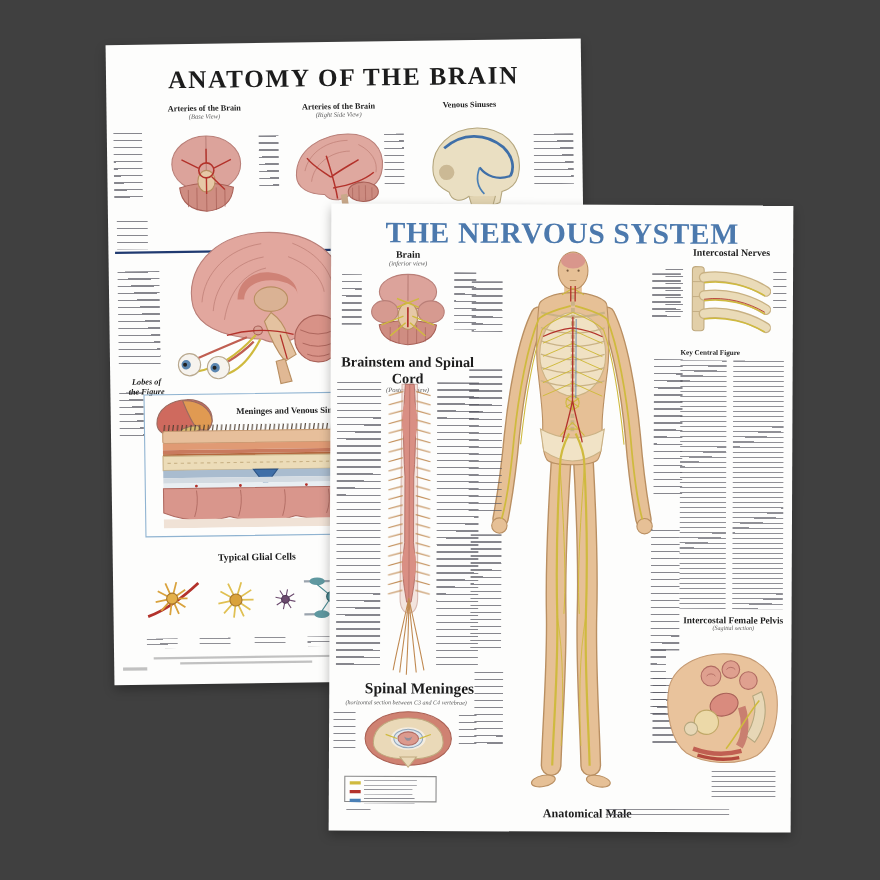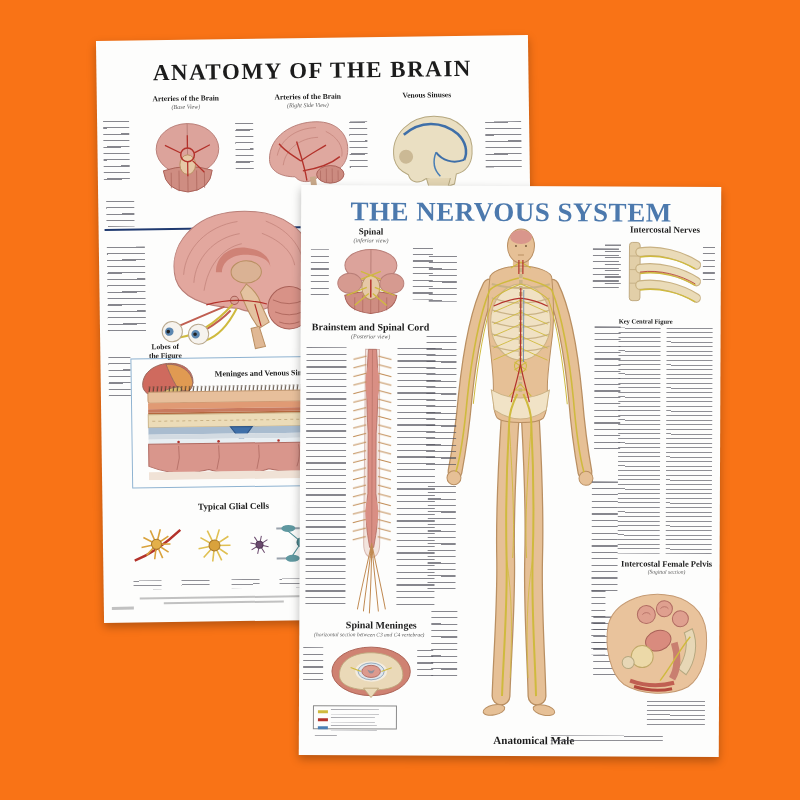--- a/index.html
+++ b/index.html
@@ -1,16 +1,16 @@
 <!DOCTYPE html>
 <html><head>
 <meta charset="utf-8">
 <style>
   html,body{margin:0;padding:0;background:#ffffff;}
-  #canvas{position:relative;width:800px;height:800px;background:#f97316;overflow:hidden;
+  #canvas{position:relative;width:800px;height:800px;background:#404040;overflow:hidden;
           font-family:"Liberation Serif",serif;}
   .poster{position:absolute;background:#fdfdfc;box-shadow:0 4px 10px rgba(0,0,0,.28);overflow:hidden;}
   .abs{position:absolute;}
   .hd{font-family:"Liberation Serif",serif;font-weight:bold;color:#1c1c1c;text-align:center;line-height:1.18;}
   .sub{font-family:"Liberation Serif",serif;font-style:italic;color:#5a5a5a;text-align:center;line-height:1.15;}
   .lines{opacity:.7;background-image:repeating-linear-gradient(to bottom,#54545e 0 1.2px,transparent 1.2px 6.4px);}
   .lines-t{opacity:.65;background-image:repeating-linear-gradient(to bottom,#54545e 0 1px,transparent 1px 4.6px);}
   .rule{background:#203a70;}
   .footbar{background:#9a9a9a;opacity:.6;}
   .npt{font-weight:bold;text-align:center;color:#4c79ad;letter-spacing:.5px;font-family:"Liberation Serif",serif;}
@@ -96,21 +96,21 @@
       <circle cx="26" cy="130" r="10" fill="#f6f3ee" stroke="#b9a98f"></circle>
       <circle cx="23" cy="130" r="4.2" fill="#5b86b0"></circle>
         <circle cx="22" cy="130" r="1.8" fill="#222222"></circle>
       <circle cx="52" cy="133" r="10" fill="#f6f3ee" stroke="#b9a98f"></circle>
       <circle cx="49" cy="133" r="4.2" fill="#5b86b0"></circle>
         <circle cx="48.5" cy="133" r="1.8" fill="#222222"></circle>
     </svg>
 
     <div class="lines abs" style="left:8px;top:316px;width:22px;height:44px;"></div>
 
-    <div class="abs" style="left:36px;top:303px;width:58px;">
+    <div class="abs" style="left:4px;top:303px;width:58px;font-style:italic;">
       <div class="hd" style="font-size:7.5px;">Lobes of</div>
       <div class="hd" style="font-size:7.5px;">the Figure</div>
     </div>
 
     <div class="mbox abs" style="left:30px;top:318px;width:206px;height:130px;"></div>
 
     <svg class="abs" style="left:36px;top:318px;" width="64" height="48" viewBox="0 0 65 46">
       <path d="M6,26 C6,12 20,4 34,4 C48,4 58,12 57,24 C56,33 48,38 38,38 C34,42 24,43 20,38 C12,37 6,32 6,26 Z" fill="#cf6a5e" stroke="#9a6b60"></path>
       <path d="M30,5 C44,4 56,12 57,24 C56,30 52,34 46,36 C40,28 34,16 30,5 Z" fill="#e09a52" stroke="#9a6b60"></path>
       <path d="M20,38 C26,32 34,28 44,28 C48,32 46,36 38,38 C34,42 24,43 20,38 Z" fill="#d8bc6e" stroke="#9a6b60"></path>
@@ -185,41 +185,41 @@
     <div class="footbar abs" style="left:36px;top:557px;width:170px;height:2.2px;"></div>
     <div class="footbar abs" style="left:60px;top:562px;width:120px;height:2px;"></div>
     <div class="footbar abs" style="left:8px;top:566px;width:22px;height:3px;"></div>
   </div>
 
   <div class="poster" style="left:300px;top:186px;width:420px;height:570px;transform:rotate(0.25deg);z-index:2;">
 
     <div class="npt abs" style="left:0;top:11px;width:420px;font-size:27px;">THE NERVOUS SYSTEM</div>
 
     <div class="abs" style="left:18px;top:41px;width:104px;">
-      <div class="hd" style="font-size:9px;">Spinal</div>
+      <div class="hd" style="font-size:9px;">Brain</div>
       <div class="sub" style="font-size:6px;">(inferior view)</div>
     </div>
     <svg class="abs" style="left:30px;top:58px;" width="80" height="72" viewBox="0 0 80 72">
       <ellipse cx="40" cy="22" rx="26" ry="16" fill="#dca39b" stroke="#b97f78"></ellipse>
       <line x1="40" y1="6" x2="40" y2="30" stroke="#b97f78"></line>
       <ellipse cx="19" cy="40" rx="12" ry="10" fill="#d69a90" stroke="#b97f78"></ellipse>
       <ellipse cx="61" cy="40" rx="12" ry="10" fill="#d69a90" stroke="#b97f78"></ellipse>
       <path d="M14,52 Q40,44 66,52 Q64,68 40,70 Q16,68 14,52 Z" fill="#cf8d82" stroke="#a96158"></path>
       <path d="M24,54 L24,67 M32,52 L32,69 M40,52 L40,70 M48,52 L48,69 M56,54 L56,67" stroke="#a96158" stroke-width="0.6"></path>
       <ellipse cx="40" cy="44" rx="9" ry="12" fill="#e6c8a6" stroke="#b98f62"></ellipse>
       <g stroke="#cfba3e" stroke-width="1.3" fill="none">
         <path d="M30,28 L50,36 M50,28 L30,36 M36,44 L16,52 M44,44 L64,52 M38,50 L24,62 M42,50 L56,62"></path>
       </g>
       <line x1="40" y1="36" x2="40" y2="54" stroke="#b3322b" stroke-width="1.5"></line>
     </svg>
     <div class="lines abs" style="left:10px;top:64px;width:18px;height:46px;"></div>
     <div class="lines abs" style="left:112px;top:62px;width:20px;height:52px;"></div>
 
     <div class="abs" style="left:2px;top:136px;width:136px;">
-      <div class="hd" style="font-size:10px;">Brainstem and Spinal Cord</div>
+      <div class="hd" style="font-size:13px;">Brainstem and Spinal Cord</div>
       <div class="sub" style="font-size:6px;">(Posterior view)</div>
     </div>
     <svg class="abs" style="left:50px;top:158px;" width="44" height="272" viewBox="0 0 44 272">
       <defs>
         <pattern id="roots" width="44" height="8.6" patternUnits="userSpaceOnUse">
           <line x1="16" y1="4" x2="3" y2="7.5" stroke="#c08a52" stroke-width="1"></line>
           <line x1="28" y1="4" x2="41" y2="7.5" stroke="#c08a52" stroke-width="1"></line>
         </pattern>
       </defs>
       <path d="M15,6 L29,6 L30,200 C30,210 26,214 22,214 C18,214 14,210 14,200 Z" fill="#f0ded6" stroke="#cfa9a0" opacity="0.8"></path>
@@ -227,21 +227,21 @@
       <ellipse cx="22" cy="40" rx="7" ry="22" fill="#d98f84"></ellipse>
       <ellipse cx="22" cy="170" rx="6.5" ry="18" fill="#d98f84"></ellipse>
       <line x1="22" y1="6" x2="22" y2="200" stroke="#b06b62" stroke-width="0.6"></line>
       <rect x="0" y="10" width="44" height="190" fill="url(#roots)"></rect>
       <path d="M22,200 C18,220 12,244 8,266 M22,200 C20,224 16,248 14,268 M22,202 C22,226 21,250 20,270 M22,200 C24,224 27,248 29,268 M22,200 C26,220 32,244 36,266" stroke="#c08a52" stroke-width="1" fill="none"></path>
     </svg>
     <div class="lines abs" style="left:6px;top:162px;width:40px;height:258px;"></div>
     <div class="lines abs" style="left:97px;top:162px;width:38px;height:258px;"></div>
 
     <div class="abs" style="left:2px;top:434px;width:136px;">
-      <div class="hd" style="font-size:10px;margin-left:24px;">Spinal Meninges</div>
+      <div class="hd" style="font-size:14px;margin-left:24px;">Spinal Meninges</div>
       <div class="sub" style="font-size:5.5px;">(horizontal section between C3 and C4 vertebrae)</div>
     </div>
     <svg class="abs" style="left:28px;top:458px;" width="88" height="56" viewBox="0 0 88 60">
       <ellipse cx="44" cy="30" rx="42" ry="26" fill="#cf8272" stroke="#a95f52"></ellipse>
       <path d="M10,34 C10,18 26,10 44,10 C62,10 78,18 78,34 C78,44 66,50 44,50 C22,50 10,44 10,34 Z" fill="#ead9b8" stroke="#bfa97e"></path>
       <path d="M36,48 L44,58 L52,48 Z" fill="#ead9b8" stroke="#bfa97e"></path>
       <ellipse cx="44" cy="30" rx="17" ry="11" fill="#f3ece0"></ellipse>
       <ellipse cx="44" cy="30" rx="14" ry="9" fill="#dfe6ec" stroke="#8fa7bd"></ellipse>
       <ellipse cx="44" cy="30" rx="10" ry="6.5" fill="#dc9a8e" stroke="#b06b62"></ellipse>
       <path d="M40,28 Q44,31 48,28 Q46,33 44,32 Q42,33 40,28 Z" fill="#938f9a"></path>

